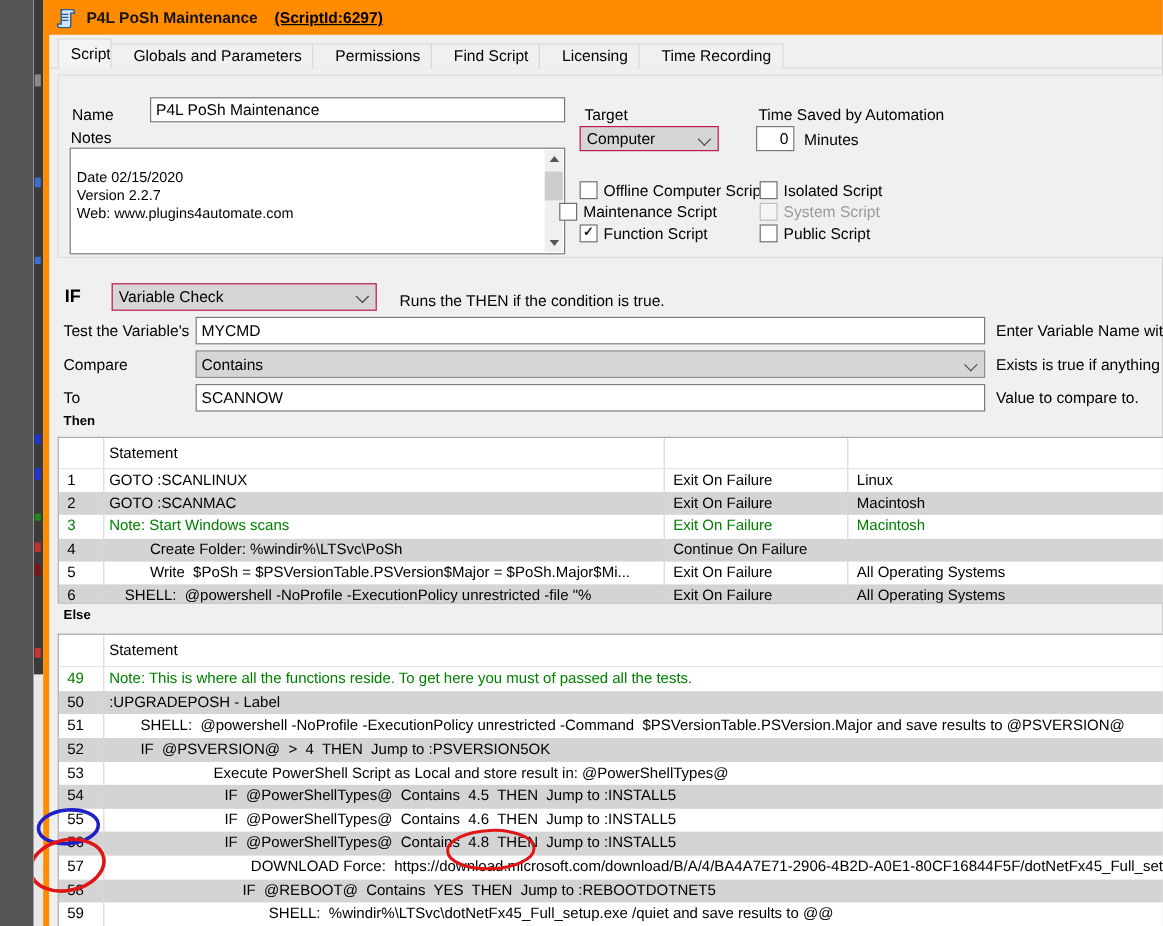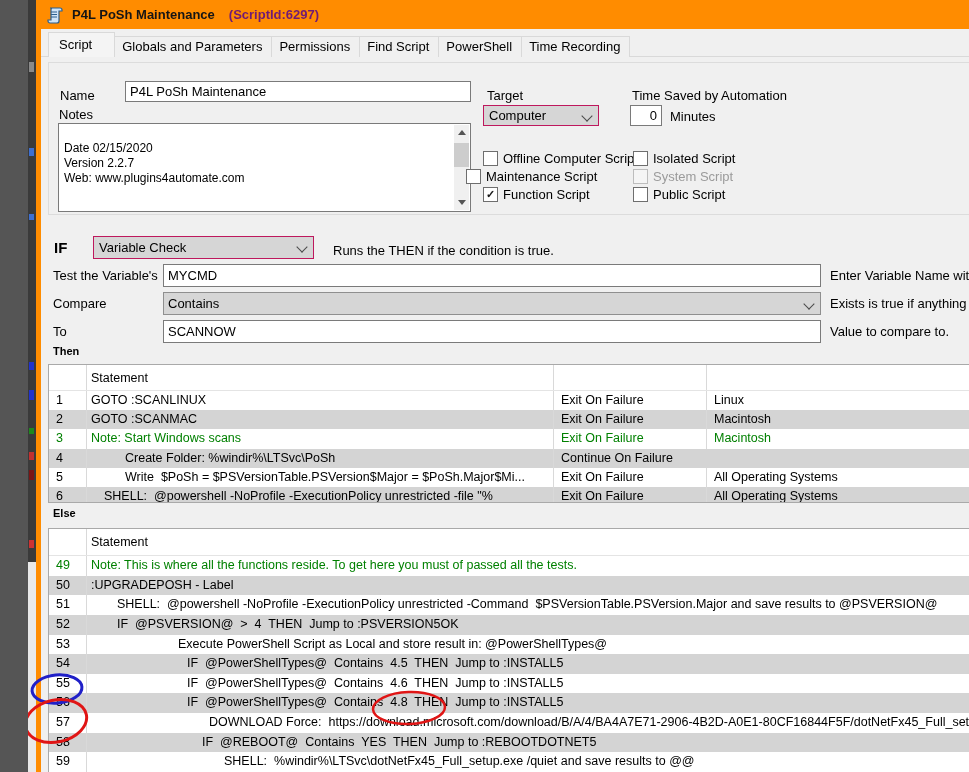--- a/index.html
+++ b/index.html
@@ -10,28 +10,28 @@
   .left-strip{position:absolute;left:0;top:0;width:8px;height:772px;background:#e9e9e9;}
   .left-strip .dark{position:absolute;left:0;top:0;width:8px;height:562px;background:#3a3a3a;}
   .left-strip .mark{position:absolute;left:1px;width:5px;}
 
   
   .frame-left{position:absolute;left:8px;top:0;width:5px;height:772px;background:#ff8c00;}
   .titlebar{position:absolute;left:8px;top:0;right:0;height:29px;background:#ff8c00;
             display:flex;align-items:center;}
   .titlebar .ticon{margin-left:10px;margin-right:8px;width:18px;height:18px;}
   .title-text{font-weight:bold;color:#151515;}
-  .title-id{font-weight:bold;color:#701a75;margin-left:14px;}
+  .title-id{font-weight:bold;color:#000000;margin-left:14px;text-decoration:underline;}
 
   
   .tabbar{position:absolute;left:20px;top:32px;right:0;height:25px;}
   .tabbar:after{content:"";position:absolute;left:-7px;right:0;bottom:0;border-bottom:1px solid #d9d9d9;}
-  .tab{display:inline-block;position:relative;z-index:2;margin-top:4px;padding:2px 9px 3px 7px;
+  .tab{display:inline-block;position:relative;z-index:2;margin-top:4px;padding:2px 9px 3px 18px;
        background:#f0f0f0;border:1px solid #d9d9d9;border-bottom:none;margin-right:-1px;vertical-align:bottom;}
-  .tab.active{margin-top:0;padding:4px 22px 5px 10px;background:#f4f4f4;}
+  .tab.active{margin-top:0;padding:4px 0 5px 10px;background:#f4f4f4;}
 
   
   .groupbox{position:absolute;left:20px;top:62px;width:960px;height:151px;border:1px solid #dcdcdc;background:#f0f0f0;}
   .lbl{position:absolute;white-space:nowrap;}
   .tbox{position:absolute;background:#fff;border:1px solid #7a7a7a;font-family:"Liberation Sans",sans-serif;
         font-size:13px;padding:0 4px;box-sizing:border-box;outline:none;color:#000;}
   .combo{position:absolute;background:#d6d6d6;border:1px solid #be185d;box-sizing:border-box;
          padding:2px 20px 0 5px;white-space:nowrap;overflow:hidden;cursor:default;}
   .chev{position:absolute;right:7px;top:6px;width:7px;height:7px;border-right:1.6px solid #4a4a4a;
         border-bottom:1.6px solid #4a4a4a;transform:rotate(45deg);}
@@ -119,21 +119,21 @@
 
   <div class="titlebar">
     <svg class="ticon" viewBox="0 0 18 18">
       <path d="M4 2 h10 a2 2 0 0 1 2 2 v1 h-3 v10 a2 2 0 0 1 -2 2 h-7 a2 2 0 0 1 -2 -2 v-1 h3 V4 a2 2 0 0 1 1 -2z" fill="#cfe4f7" stroke="#2b5f8f" stroke-width="1.2"></path>
       <path d="M5 6 h6 M5 8.5 h6 M5 11 h6" stroke="#2b5f8f" stroke-width="1"></path>
     </svg>
     <span class="title-text">P4L PoSh Maintenance</span>
     <span class="title-id">(ScriptId:6297)</span>
   </div>
 
-  <div class="tabbar"><div class="tab active">Script</div><div class="tab">Globals and Parameters</div><div class="tab">Permissions</div><div class="tab">Find Script</div><div class="tab">PowerShell</div><div class="tab">Time Recording</div></div>
+  <div class="tabbar"><div class="tab active">Script</div><div class="tab">Globals and Parameters</div><div class="tab">Permissions</div><div class="tab">Find Script</div><div class="tab">Licensing</div><div class="tab">Time Recording</div></div>
 
   <div class="groupbox"></div>
   <span class="lbl" style="left:32px;top:88px">Name</span>
   <input class="tbox name-input" value="P4L PoSh Maintenance" style="">
   <span class="lbl" style="left:31px;top:107px">Notes</span>
   <div class="notes-box">
     <div class="notes-text">
         <div>&nbsp;</div>
         <div>Date 02/15/2020</div>
         <div>Version 2.2.7</div>

